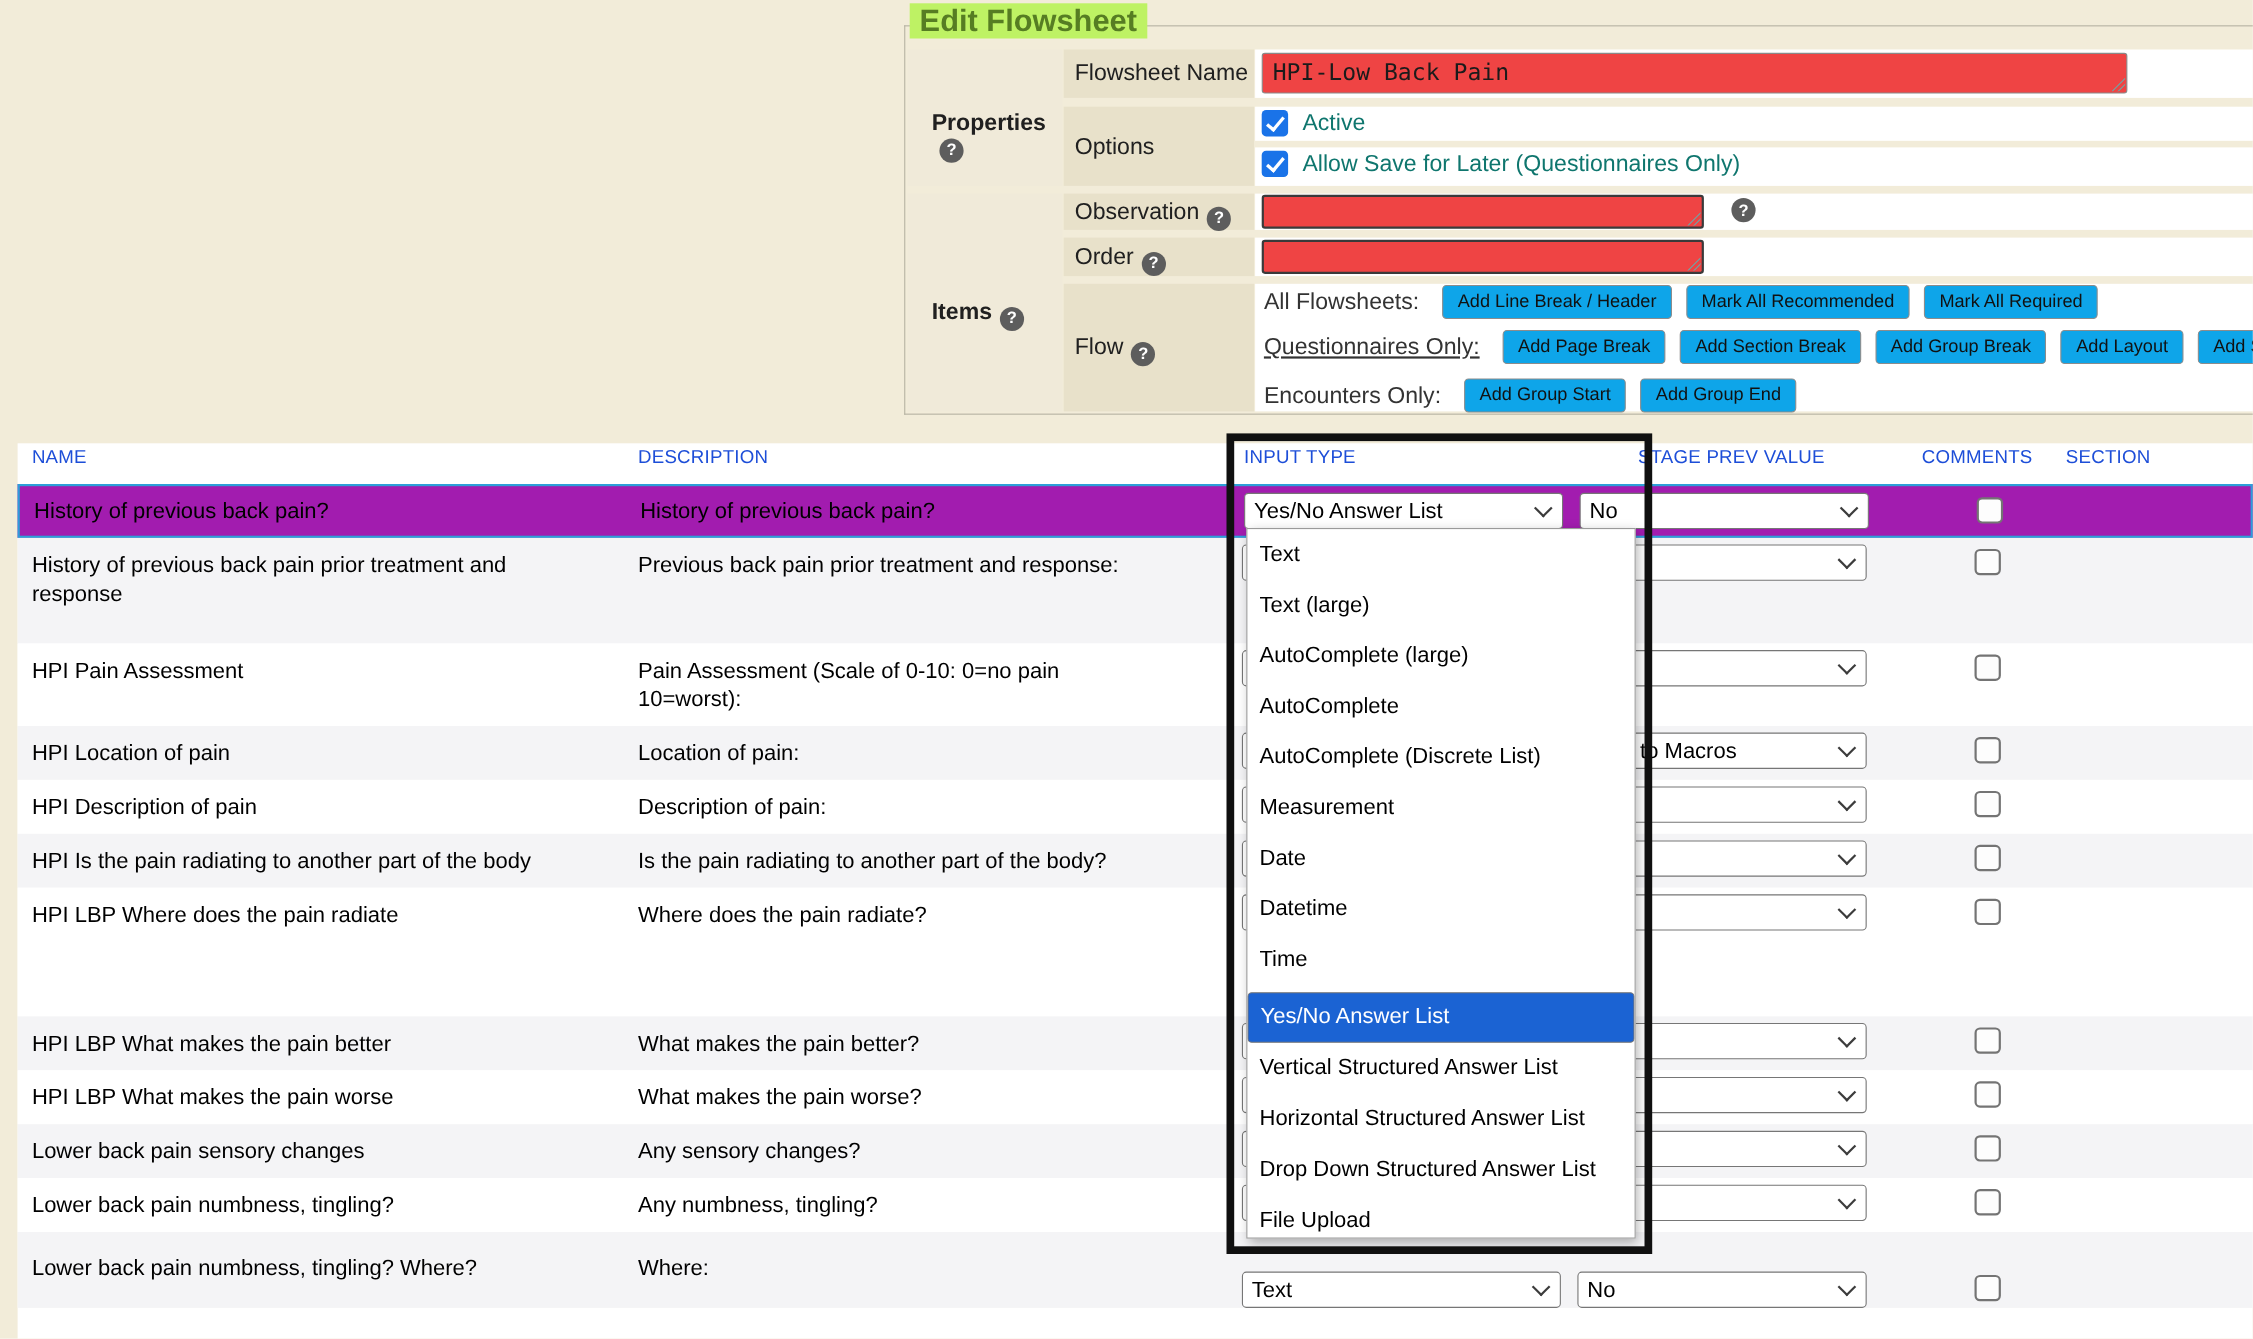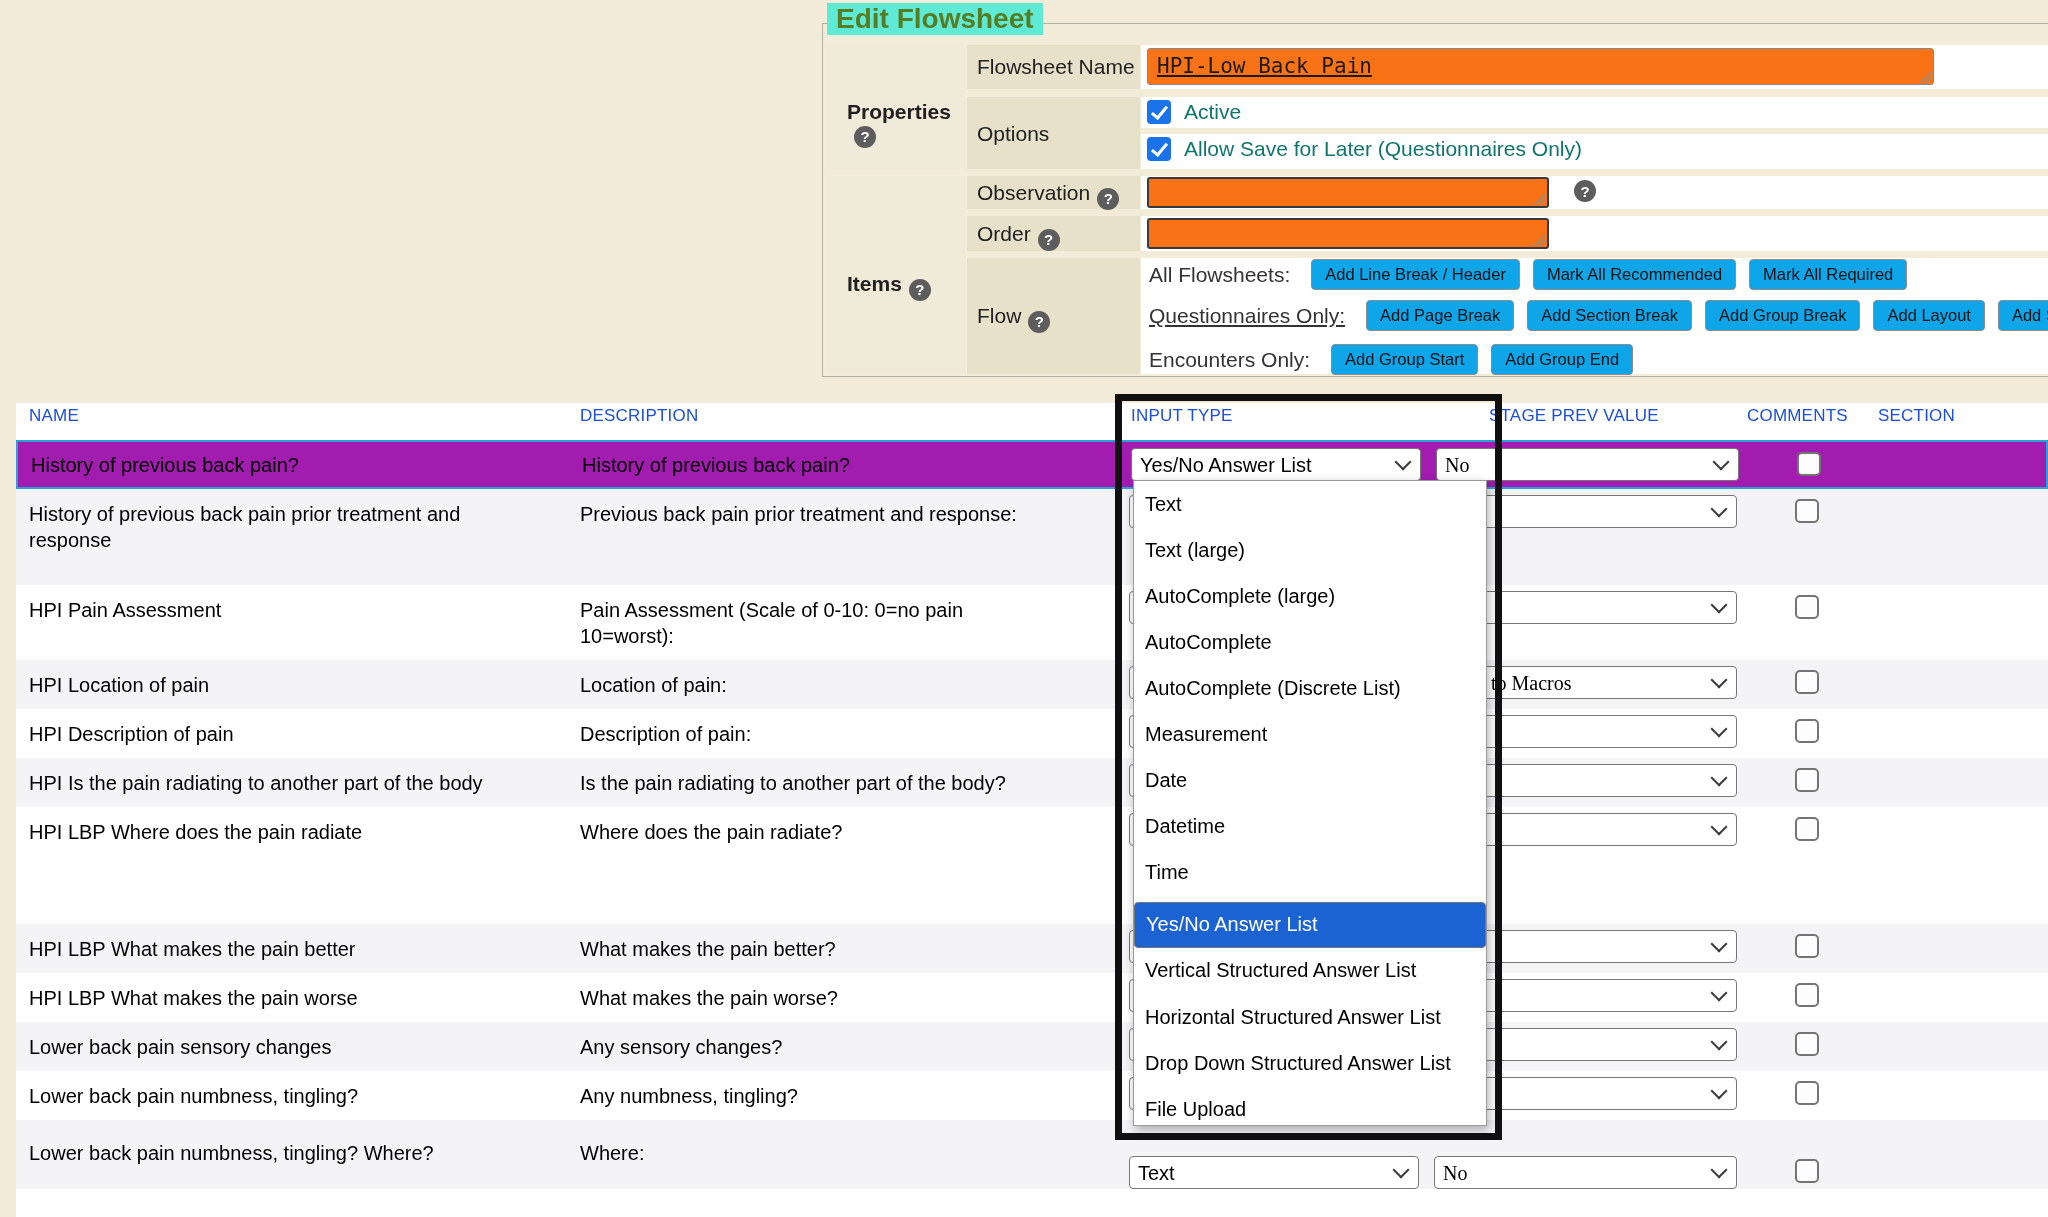--- a/index.html
+++ b/index.html
@@ -9,21 +9,21 @@
     font-family:"Liberation Sans",sans-serif;
     color:#1b1b1b;
   }
   
   .fsheet{
     position:absolute;left:822px;top:23px;width:1250px;height:352px;
     border:1px solid #b6b2a2;border-right:none;
   }
   .legend{
     position:absolute;top:-21px;left:4px;padding:0 9px;
-    background:#5eead4;color:#567d23;font-size:28px;font-weight:bold;
+    background:#bef264;color:#567d23;font-size:28px;font-weight:bold;
     white-space:nowrap;
   }
   .fcell{position:absolute;box-sizing:border-box;}
   .c1{left:2px;width:141px;background:#f0ead9;}
   .c2{left:144px;width:173px;background:#e8e1ca;}
   .c3{left:318px;right:0;background:#ffffff;}
   .cell-props{top:21px;height:124px;padding:55px 0 0 22px;}
   .cell-items{top:152px;height:198px;padding:96px 0 0 22px;}
   .cell-fname-l{top:21px;height:44px;padding:10px 0 0 10px;}
   .cell-options-l{top:73px;height:72px;padding:25px 0 0 10px;}
@@ -39,23 +39,22 @@
   .flabel{font-size:21px;color:#202020;}
   .flabel.b{font-weight:bold;}
   .help{
     display:inline-flex;align-items:center;justify-content:center;
     width:22px;height:22px;border-radius:50%;background:#5d5d5d;color:#fff;
     font-size:15px;font-weight:bold;margin-left:7px;vertical-align:-4px;
   }
   .help::after{content:"?";}
   
   .ta{
-    position:absolute;background:#f97316;border:1px solid #8a8a8a;border-radius:3px;
+    position:absolute;background:#ef4444;border:1px solid #8a8a8a;border-radius:3px;
     box-sizing:border-box;
-    text-decoration:underline;
   }
   .ta::after{
     content:"";position:absolute;right:1px;bottom:1px;width:12px;height:12px;
     background:linear-gradient(135deg,rgba(0,0,0,0) 0 48%,#8d8d8d 48% 56%,rgba(0,0,0,0) 56% 70%,#8d8d8d 70% 78%,rgba(0,0,0,0) 78%);
   }
   .ta.dark{border:2px solid #3a3a3a;border-radius:3px;}
   .ta-fname{left:6px;top:3px;width:787px;height:37px;
     font-family:"DejaVu Sans Mono","Liberation Mono",monospace;font-size:21px;
     padding:5px 0 0 9px;}
   .ta-obs{left:6px;top:1px;width:402px;height:31px;}
@@ -111,21 +110,21 @@
   .row.selected .cell.input,.row.selected .cell.stage,.row.selected .cell.comments{padding-top:0;}
   .row.r11 .cell{padding-top:20px;}
   .row.r11 .sel{margin-top:16px;}
   .row.r11 .cbx{margin-top:19px;}
   .sel{
     display:flex;align-items:center;justify-content:space-between;
     height:33px;margin-top:6px;background:#fff;border:1px solid #767676;border-radius:4px;
     padding:0 11px 0 8px;box-sizing:border-box;font-size:20px;color:#000;
   }
   .input .sel{width:290px;}
-  .stage .sel{width:303px;font-family:Liberation Serif, serif;}
+  .stage .sel{width:263px;}
   .sel-label{white-space:nowrap;overflow:hidden;}
   .sel.clipped .sel-label{padding-left:48px;}
   .chev{
     width:10px;height:10px;border-left:2px solid #3c3c3c;border-bottom:2px solid #3c3c3c;
     transform:rotate(-45deg);margin-top:-5px;flex:none;
   }
   .cbx{
     display:block;width:20px;height:20px;margin:10px 0 0 53px;
     border:2px solid #747474;border-radius:5px;background:#fdfdfd;
   }

